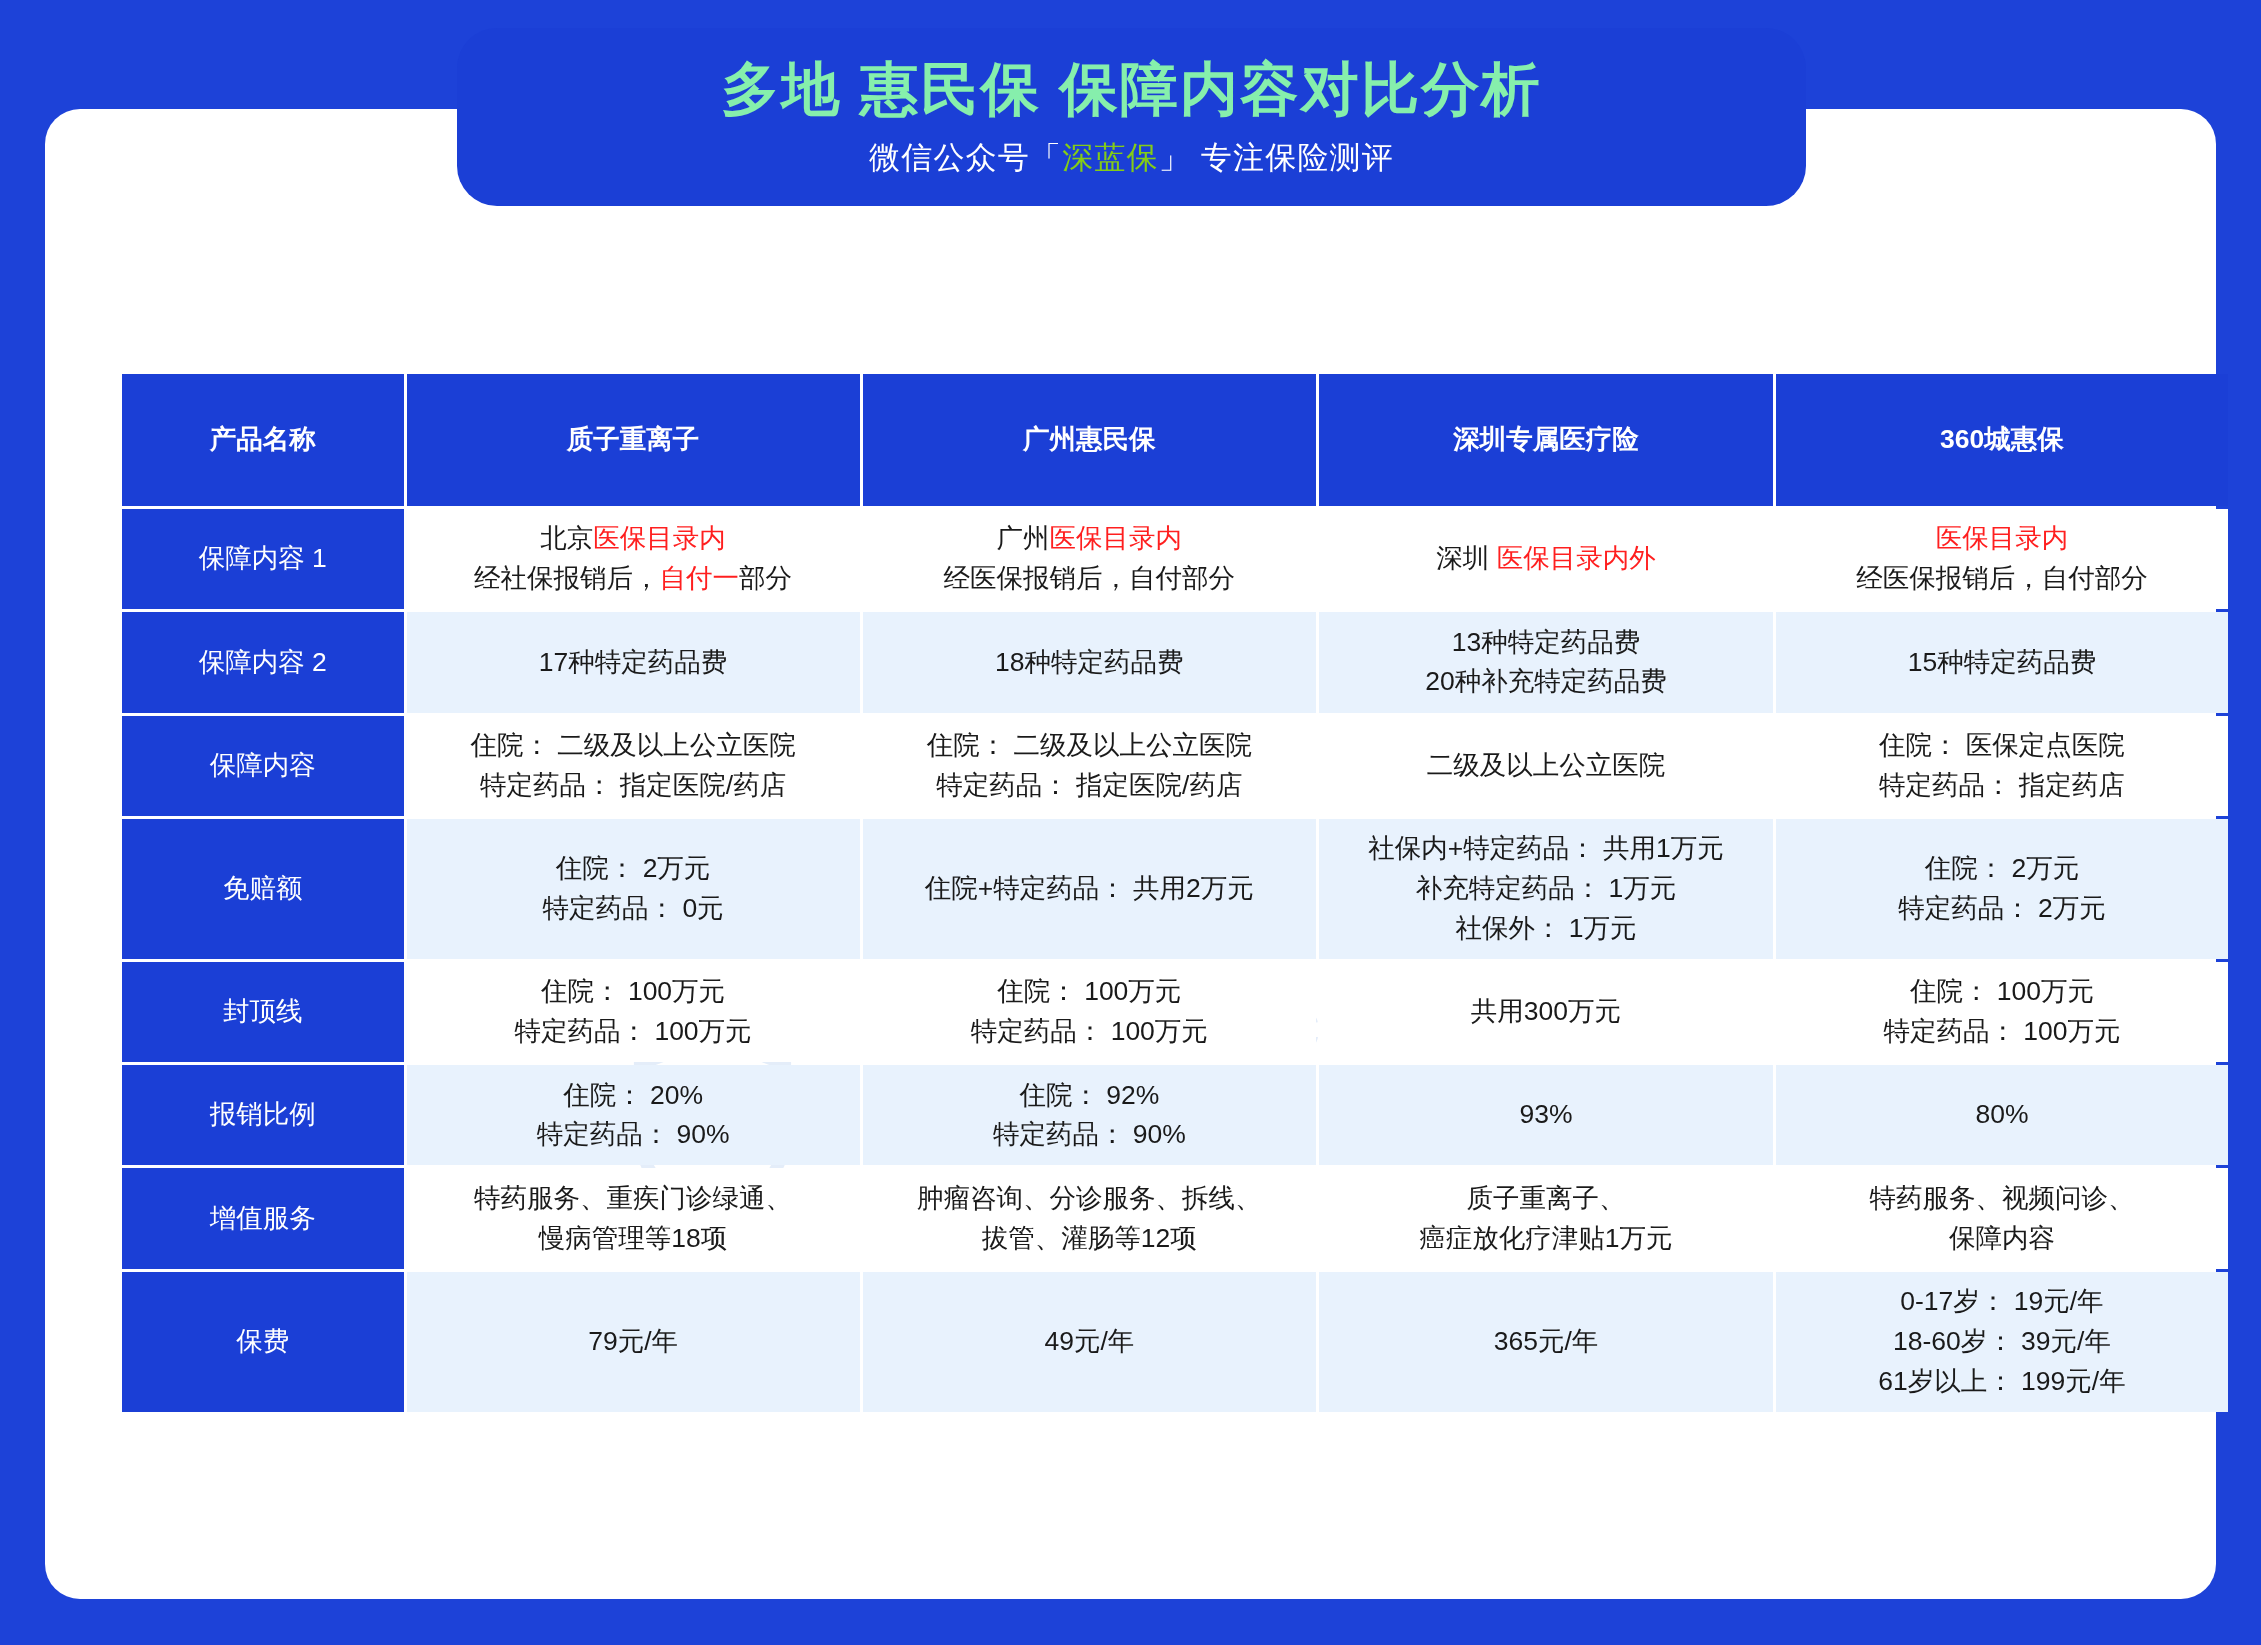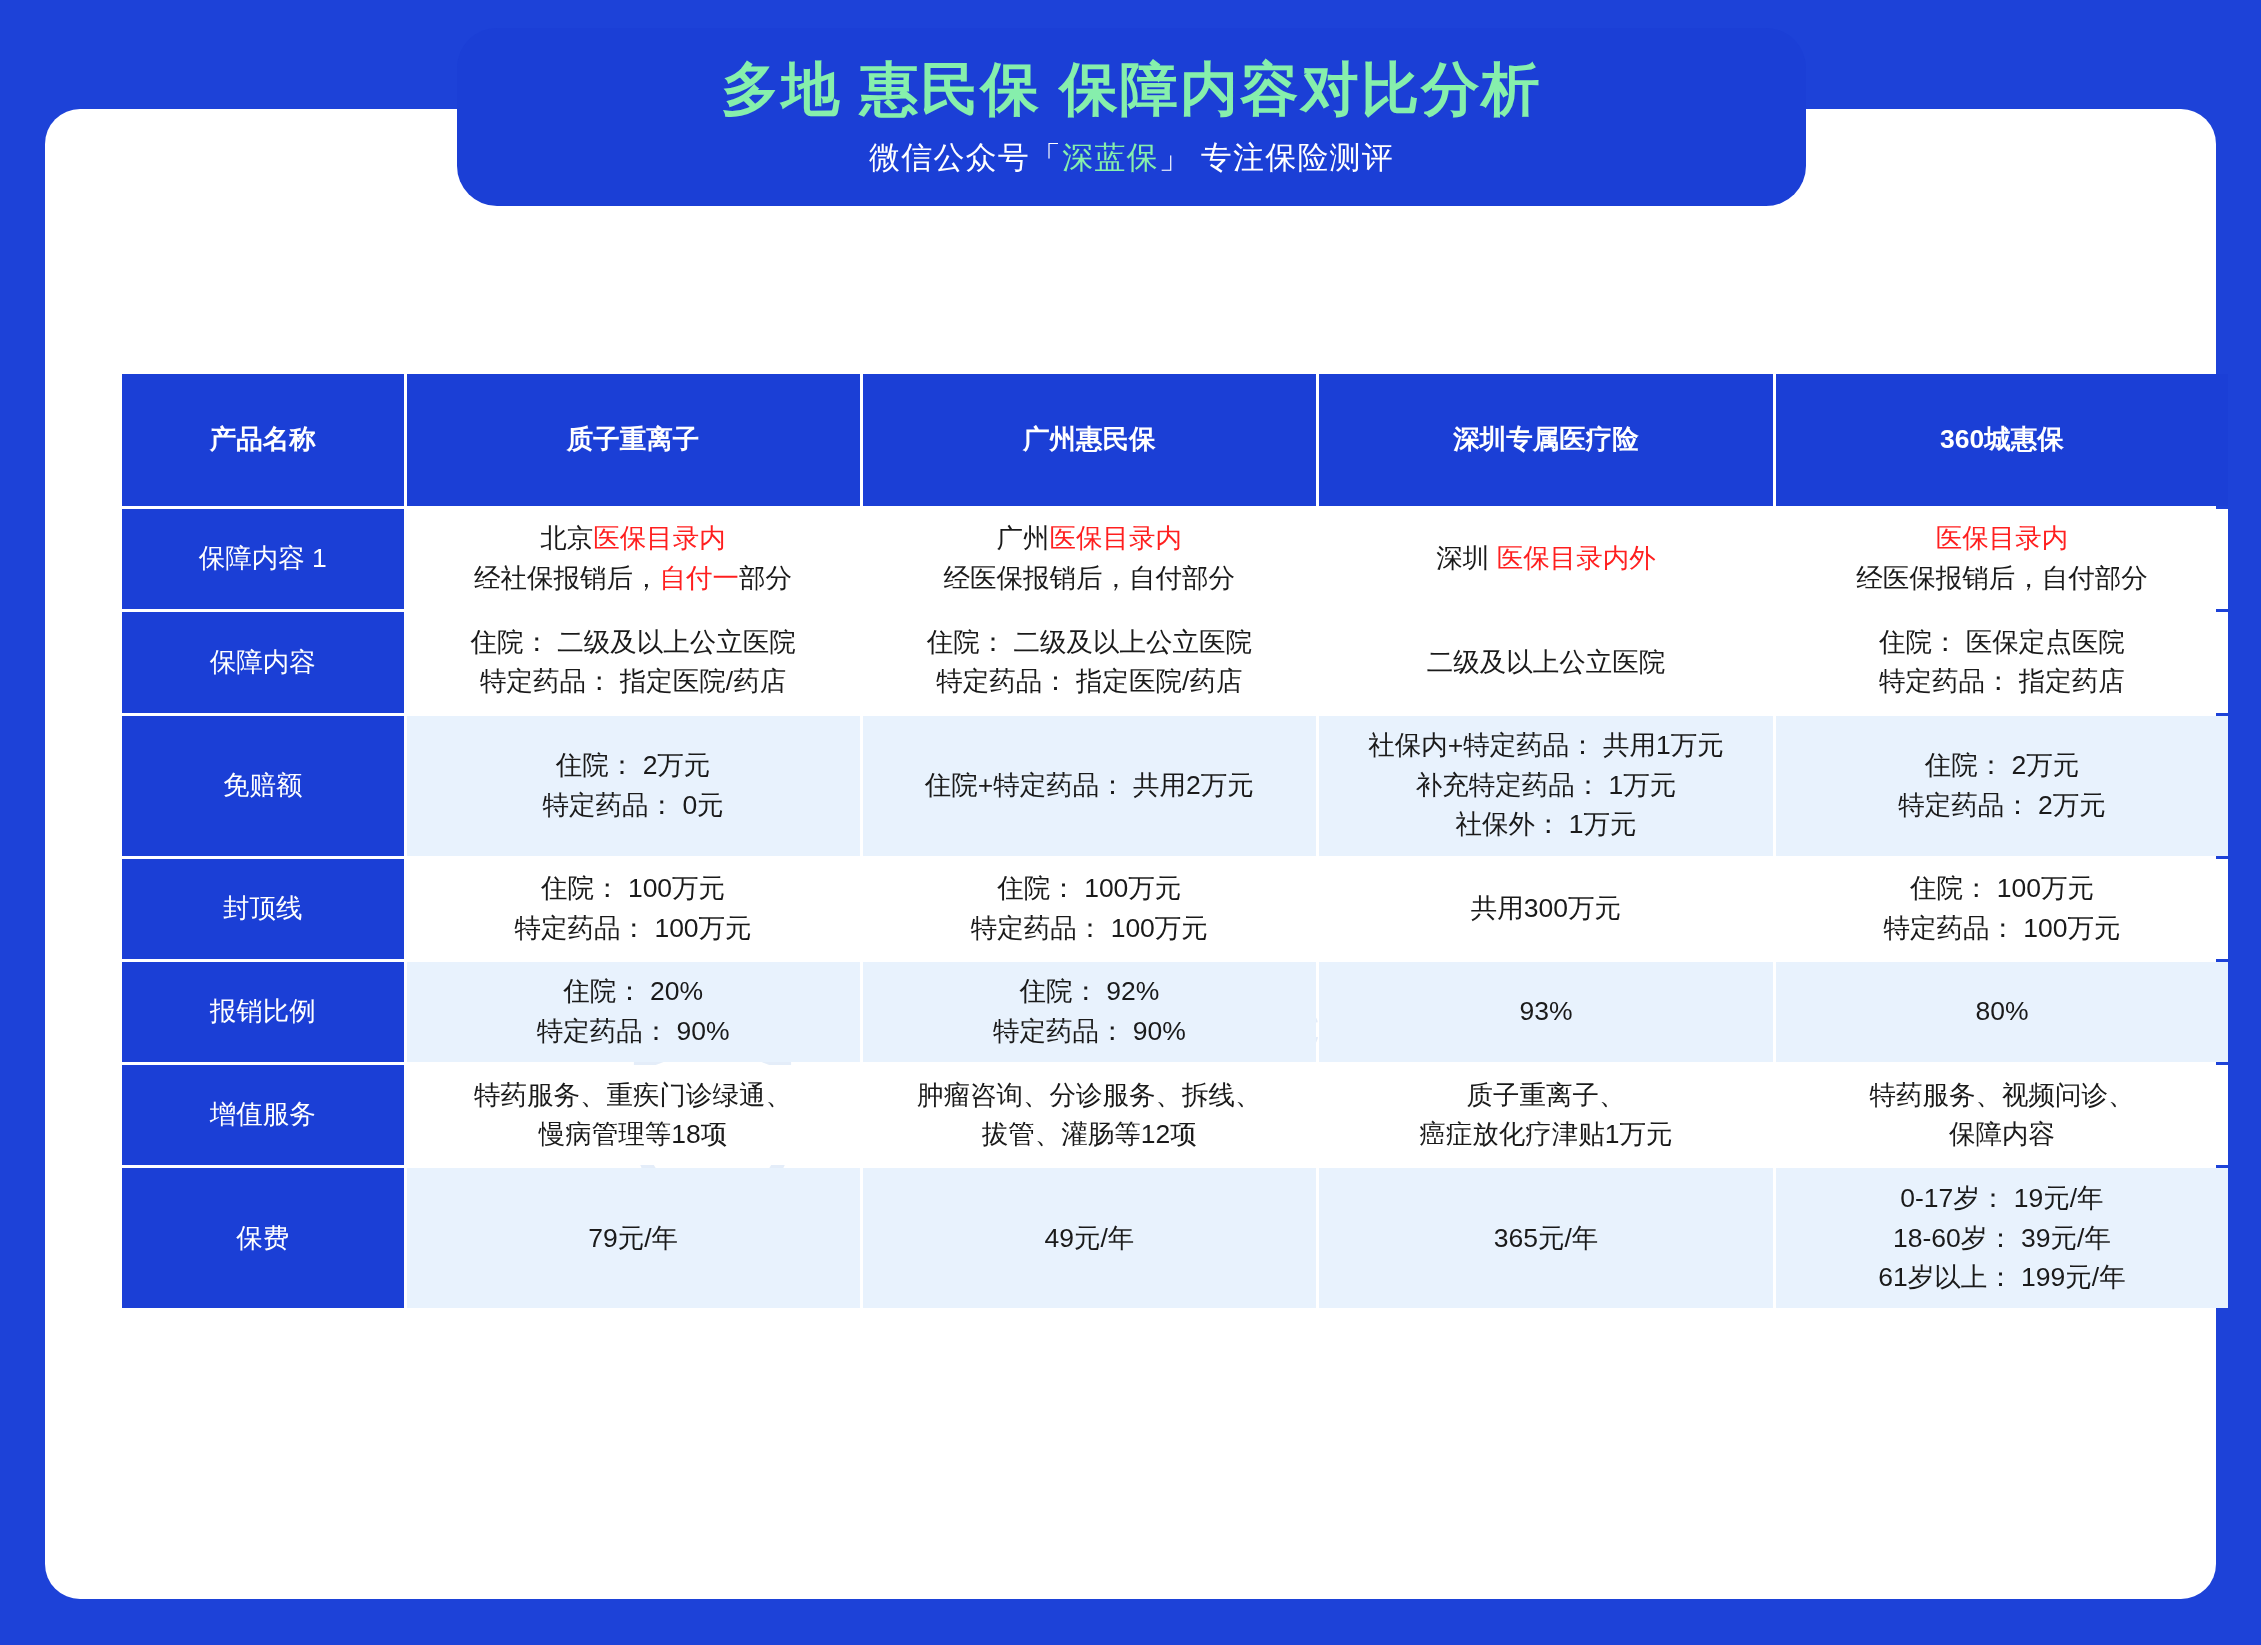--- a/index.html
+++ b/index.html
@@ -46,21 +46,21 @@
     letter-spacing: 2.3px;
     line-height: 1.1;
   }
   .title-sub {
     margin-top: 16px;
     color: #ffffff;
     font-size: 31px;
     letter-spacing: 1.2px;
   }
   .title-sub .brand {
-    color: #86efac;
+    color: #84cc16;
   }
   
   .watermark {
     position: absolute;
     left: 0;
     top: 794px;
     width: 2171px;
     height: 242px;
     display: flex;
     align-items: center;
@@ -173,20 +173,36 @@
             </td>
             <td class="col-w cell-a">
               <div class="nowrap"><span>深圳 </span><span class="hl">医保目录内外</span></div>
             </td>
             <td class="col-w cell-a">
               <div class="nowrap"><span class="hl">医保目录内</span></div>
               <div class="nowrap"><span>经医保报销后，自付部分</span></div>
             </td>
           </tr>
           <tr>
+            <td class="rowlabel">保障内容 2</td>
+            <td class="col-w cell-b">
+              <div class="nowrap"><span>17种特定药品费</span></div>
+            </td>
+            <td class="col-w cell-b">
+              <div class="nowrap"><span>18种特定药品费</span></div>
+            </td>
+            <td class="col-w cell-b">
+              <div class="nowrap"><span>13种特定药品费</span></div>
+              <div class="nowrap"><span>20种补充特定药品费</span></div>
+            </td>
+            <td class="col-w cell-b">
+              <div class="nowrap"><span>15种特定药品费</span></div>
+            </td>
+          </tr>
+          <tr>
             <td class="rowlabel">保障内容</td>
             <td class="col-w cell-a">
               <div class="nowrap"><span>住院： 二级及以上公立医院</span></div>
               <div class="nowrap"><span>特定药品： 指定医院/药店</span></div>
             </td>
             <td class="col-w cell-a">
               <div class="nowrap"><span>住院： 二级及以上公立医院</span></div>
               <div class="nowrap"><span>特定药品： 指定医院/药店</span></div>
             </td>
             <td class="col-w cell-a">

